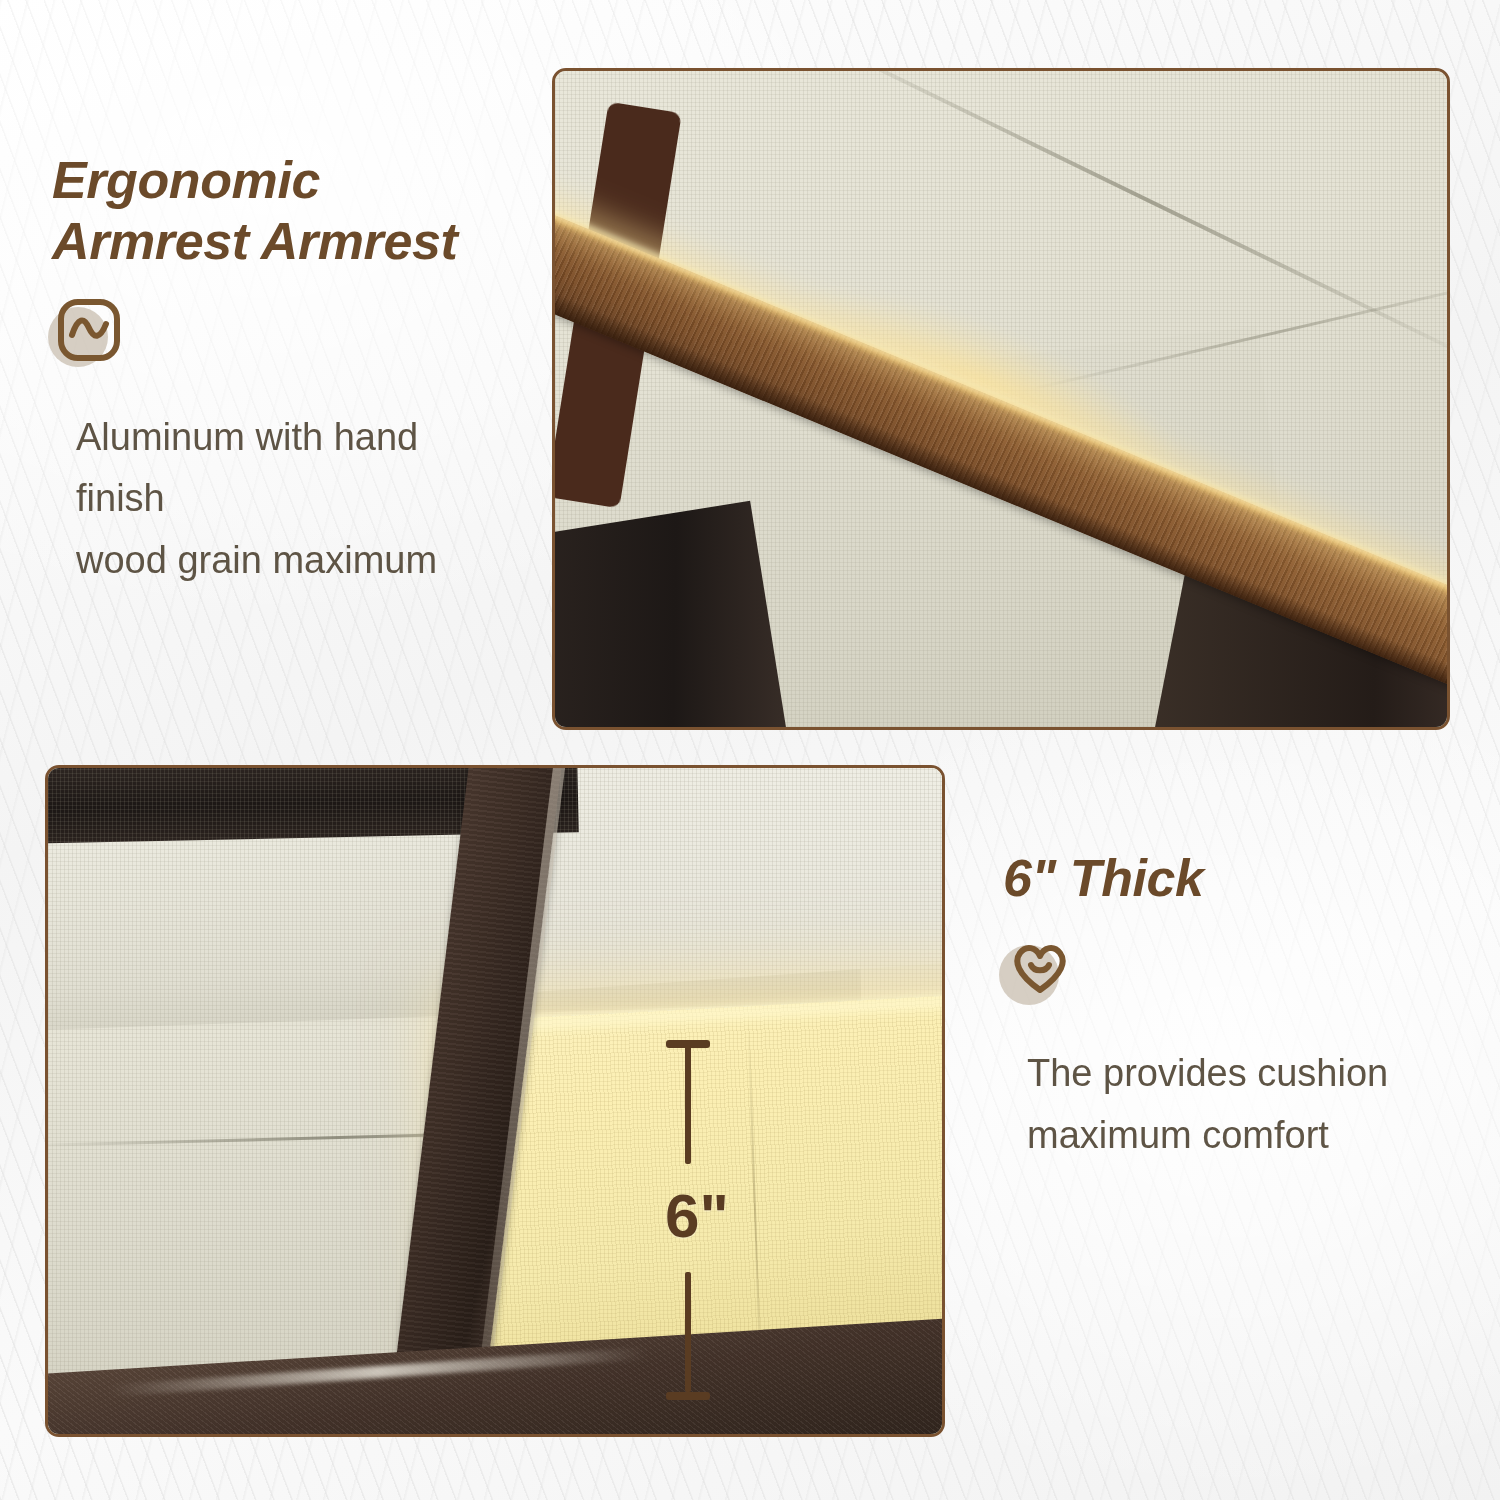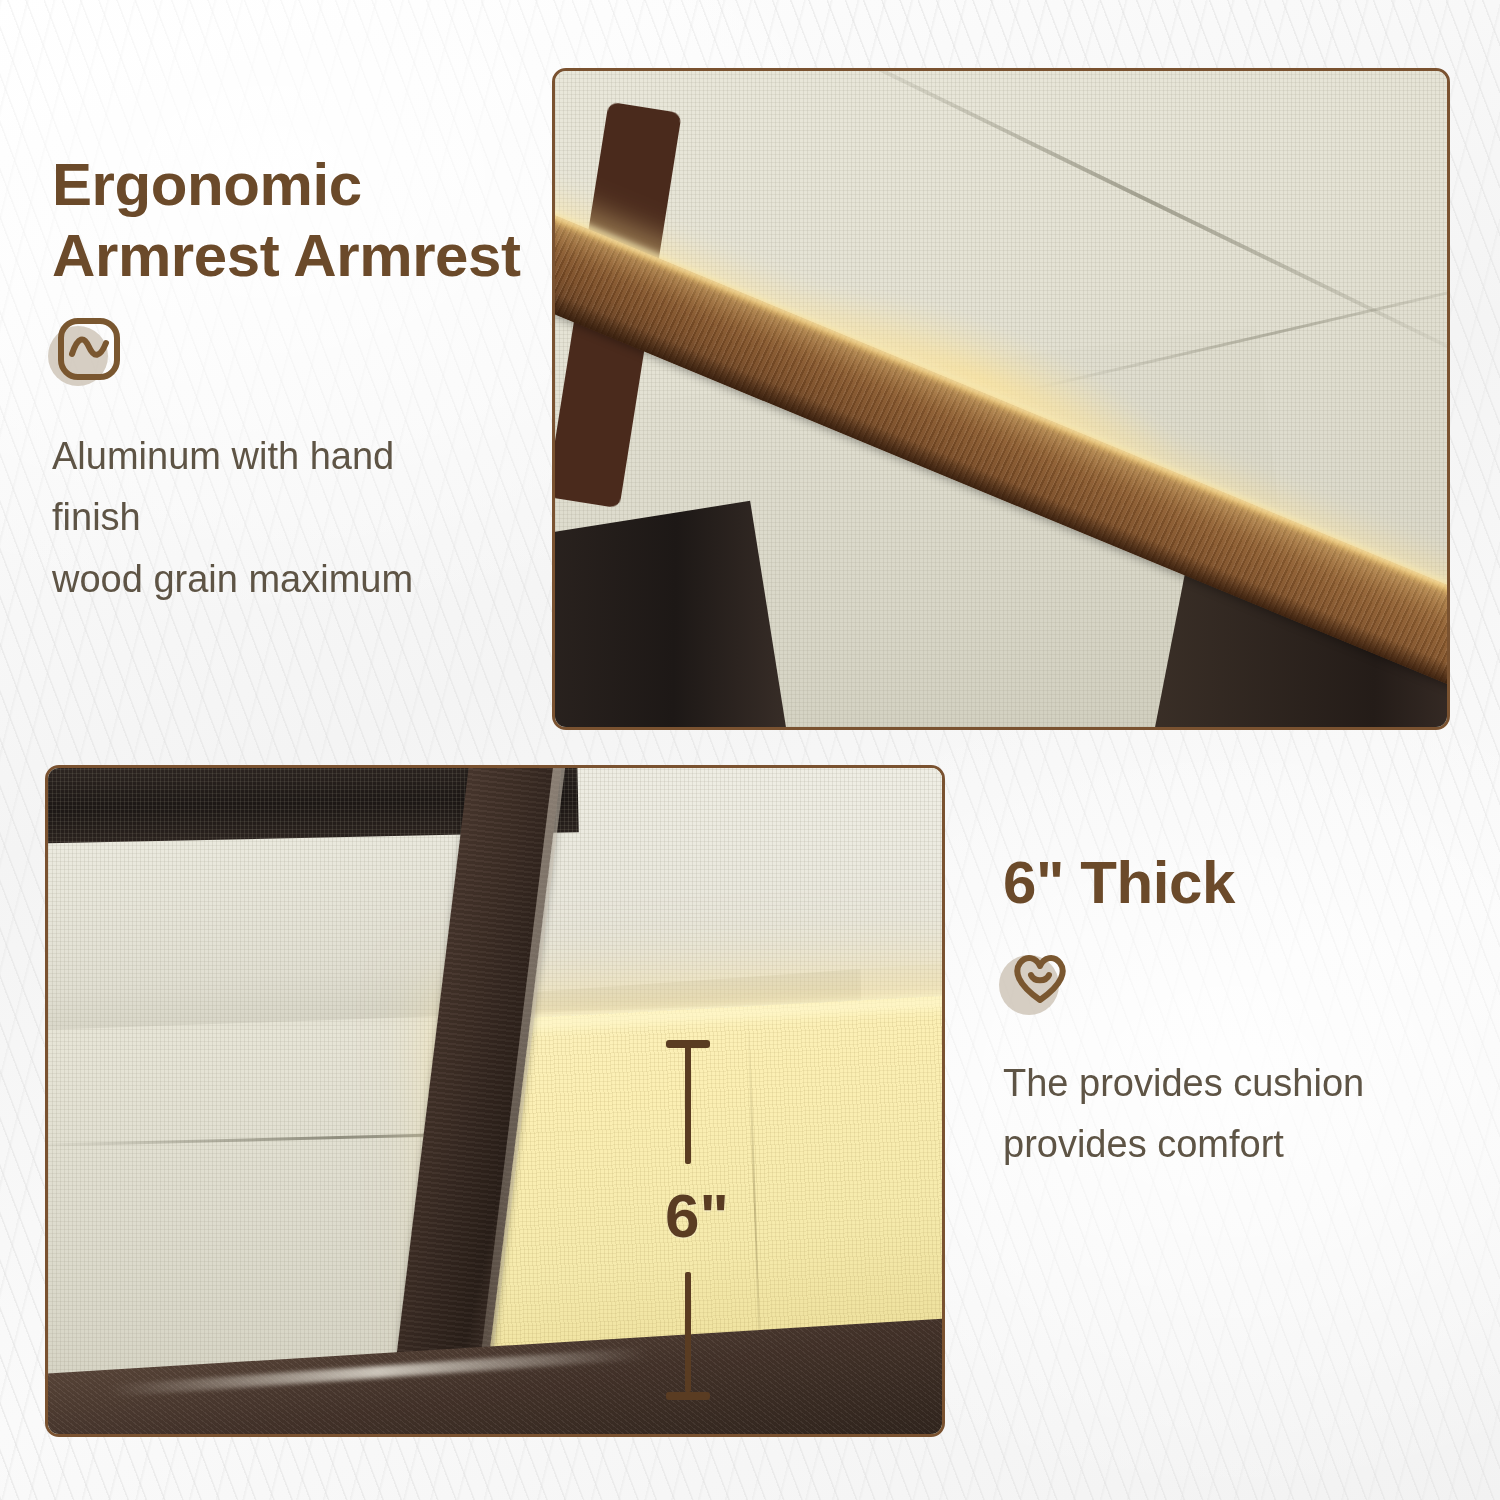--- a/index.html
+++ b/index.html
@@ -28,29 +28,31 @@
         rgba(232,232,232,.42) 1px,
         rgba(255,255,255,0) 3px,
         rgba(255,255,255,0) 26px),
       linear-gradient(160deg,#ffffff 0%, #f4f4f4 42%, #fafafa 70%, #f2f2f2 100%);
   }
 
   
   .heading {
     color:#6b4a2a;
     font-weight:700;
-    font-size:60px;
+    font-size:52px;
     line-height:1.18;
     letter-spacing:-.4px;
+    font-style:italic;
   }
   .body-text {
     color:#5e5445;
     font-size:38px;
     line-height:1.62;
     font-weight:400;
+    margin-left:24px;
   }
 
   
   .badge { position:relative; width:74px; height:74px; }
   .badge .blob {
     position:absolute; left:-4px; top:10px;
     width:60px; height:60px; border-radius:50%;
     background:#cfc6b8; opacity:.85;
   }
   .badge svg { position:absolute; left:4px; top:0; }
@@ -383,17 +385,17 @@
     <div class="badge">
       <div class="blob"></div>
       <svg width="66" height="66" viewBox="0 0 66 66" aria-hidden="true">
         <path d="M33 55 C10 39, 7 26, 13 18 C19 10, 29 12, 33 21 C37 12, 47 10, 53 18 C59 26, 56 39, 33 55 Z" fill="none" stroke="#7a5730" stroke-width="6" stroke-linejoin="round"></path>
         <path d="M24 30 C27 37, 39 37, 42 30" fill="none" stroke="#7a5730" stroke-width="6" stroke-linecap="round"></path>
       </svg>
     </div>
 
     <div class="body-text">
       <span class="line">The provides cushion</span>
-      <span class="line">provides comfort</span>
+      <span class="line">maximum comfort</span>
     </div>
   </div>
 
 </div>
 
 </body></html>

